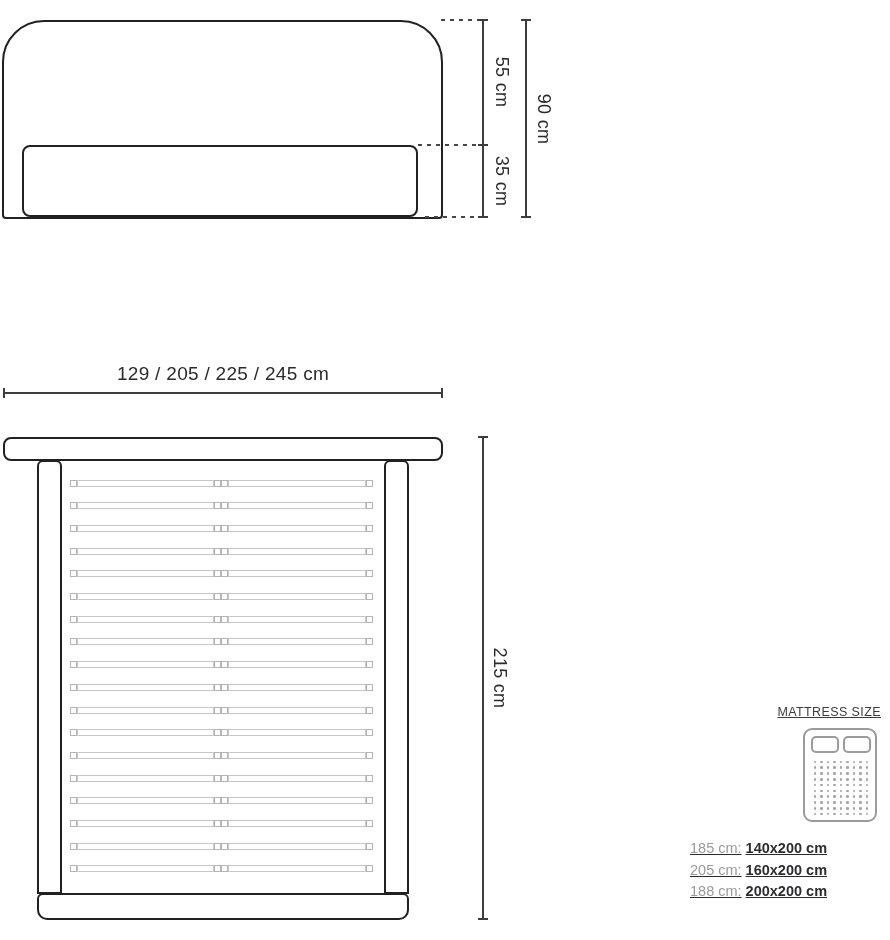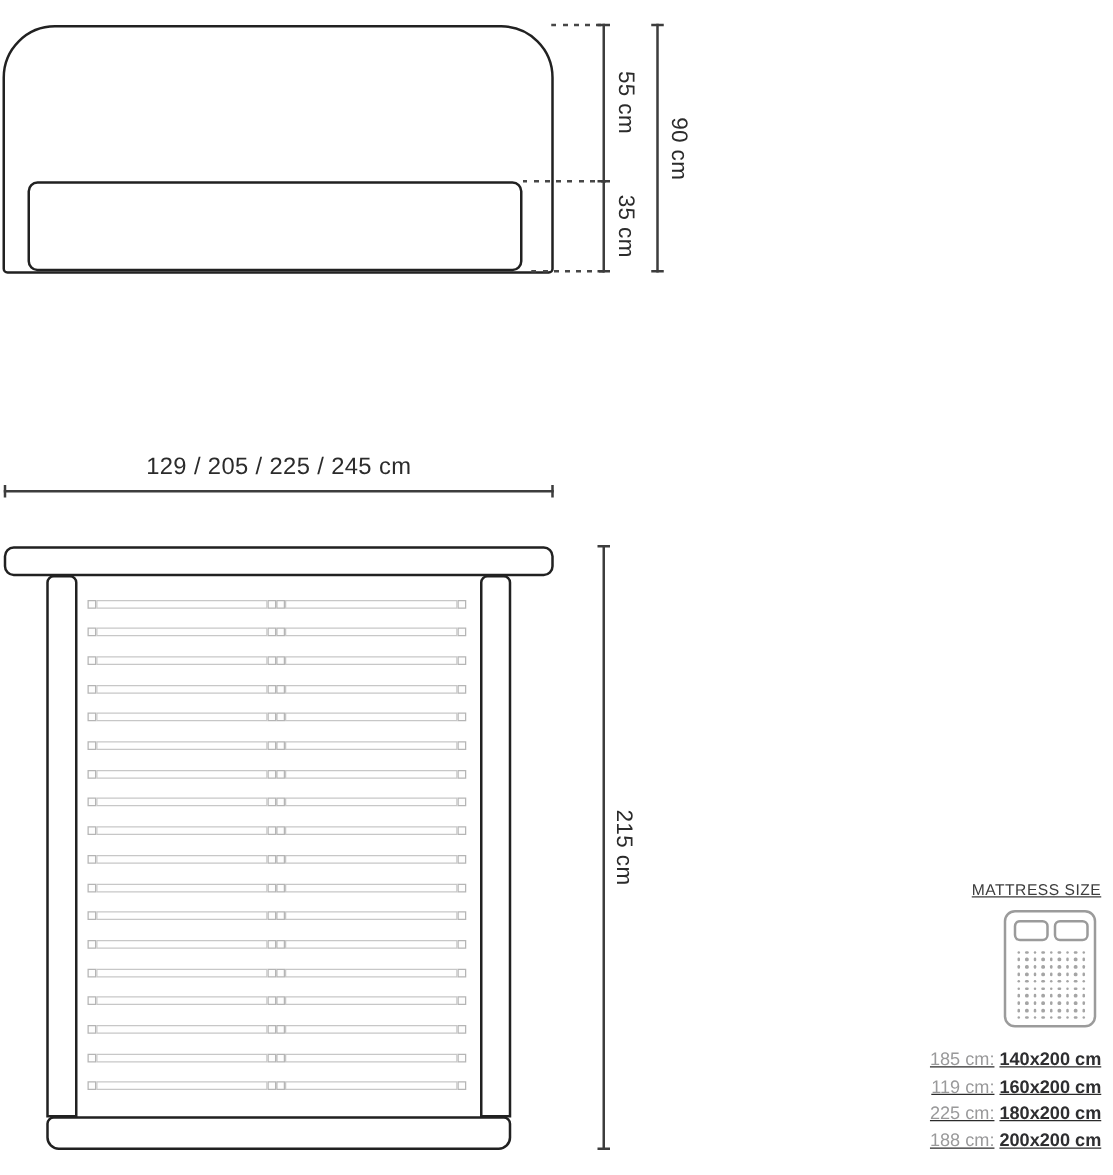--- a/index.html
+++ b/index.html
@@ -36,21 +36,21 @@
   .legend-title{left:740px;top:705px;width:141px;text-align:right;font-size:12.5px;
     letter-spacing:0.4px;color:#3c3c3c;font-weight:500;white-space:nowrap;}
   .mattress-icon{left:803px;top:728px;width:74px;height:94px;border:2px solid #9b9b9b;
     border-radius:9px;box-sizing:border-box;background:#fff;}
   .pillow{position:absolute;top:6px;width:28px;height:17px;border:2px solid #9b9b9b;
     border-radius:5px;box-sizing:border-box;background:#fff;}
   .pillow.p1{left:6px;} .pillow.p2{left:38px;}
   #dot-grid{position:absolute;left:7px;top:29px;width:58px;height:58px;display:grid;}
   .dot-cell{display:flex;align-items:center;justify-content:center;}
   .dot{width:2.5px;height:2.5px;border-radius:50%;background:#a5a5a5;}
-  #size-list{left:690px;top:838px;width:191px;text-align:right;}
+  #size-list{left:690px;top:838px;width:191px;}
   .size-row{line-height:21.5px;font-size:14.5px;white-space:nowrap;}
   .frame-size{color:#9a9a9b;font-weight:400;}
   .mattress-size{color:#2e2e30;font-weight:700;margin-left:4px;}
 </style>
 </head>
 <body>
 
 <div id="canvas">
 
   <div>
@@ -516,21 +516,20 @@
           </div>
           <div class="dot-cell">
             <div class="dot"></div>
           </div>
         </div>
     </div>
 
     <div class="abs" id="size-list">
   <div class="size-row"><span class="frame-size">185 cm:</span><span class="mattress-size">140x200 cm</span></div>
 
-  <div class="size-row"><span class="frame-size">119 cm:</span><span class="mattress-size">160x200 cm</span></div>
-
-  <div class="size-row"><span class="frame-size">225 cm:</span><span class="mattress-size">180x200 cm</span></div>
+  <div class="size-row"><span class="frame-size">205 cm:</span><span class="mattress-size">160x200 cm</span></div>
+
 
   <div class="size-row"><span class="frame-size">188 cm:</span><span class="mattress-size">200x200 cm</span></div>
 </div>
   </div>
 
 </div>
 
 </body></html>

